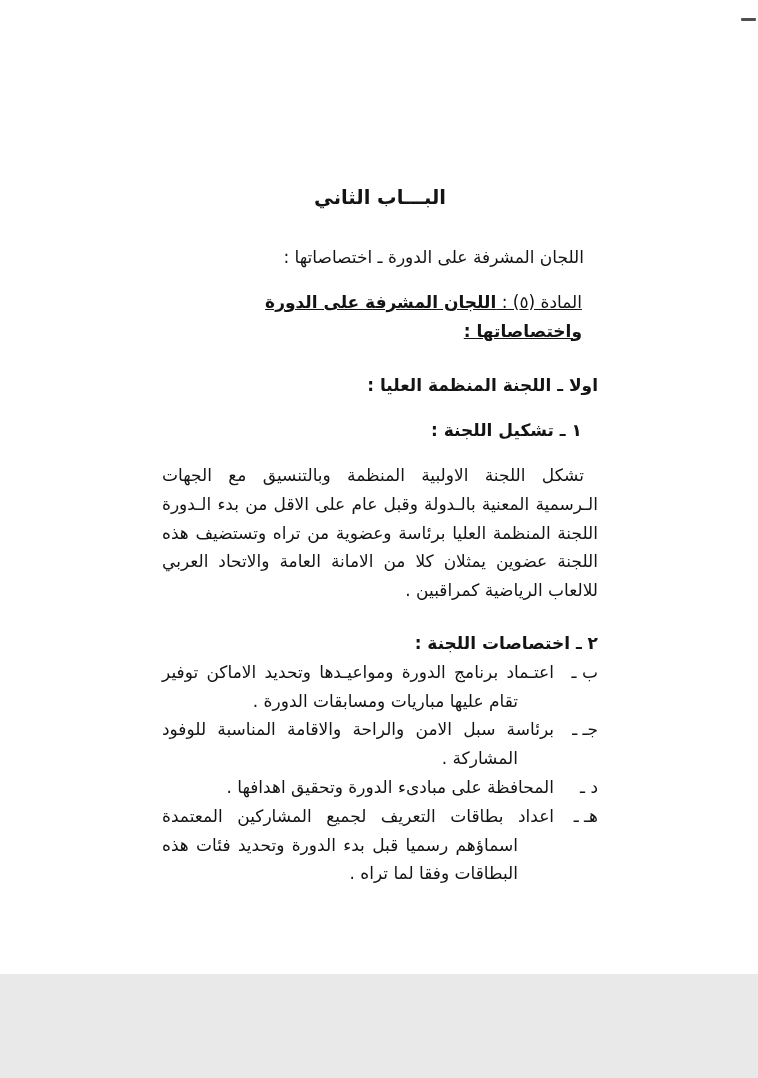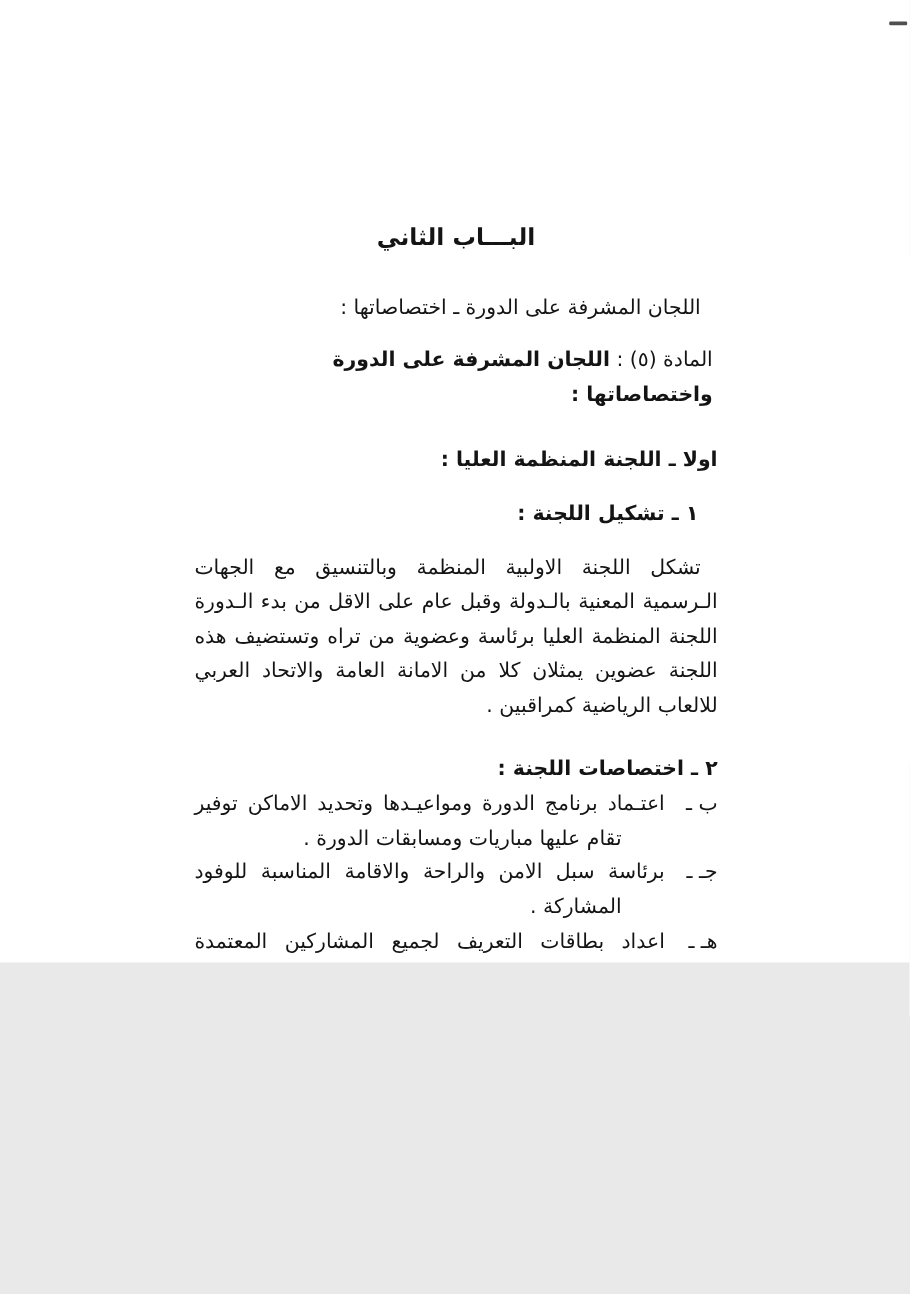--- a/index.html
+++ b/index.html
@@ -4,21 +4,21 @@
 <style>
   * { box-sizing: border-box; }
   html, body { margin: 0; padding: 0; }
   body {
     width: 758px; height: 1078px;
     background: #e9e9e9;
     font-family: "DejaVu Sans", sans-serif;
   }
   .page {
     position: relative;
-    width: 758px; height: 802px;
+    width: 758px; height: 974px;
     background: #ffffff;
     overflow: hidden;
     color: #141414;
   }
   .corner-mark {
     position: absolute;
     top: 18px; right: 2px;
     width: 15px; height: 3px;
     background: #4f4f4f;
     border-radius: 1px;
@@ -33,21 +33,21 @@
     line-height: 28.8px;
   }
   .doc-title {
     font-size: 19.5px;
     font-weight: bold;
     text-align: center;
     line-height: 30px;
     margin: 0 0 30px 0;
   }
   .intro-line { margin: 14px; font-weight: normal; }
-  .article-line { margin: 4px; }
+  .article-line { margin: 16px; text-decoration: underline; }
   .article-label { font-weight: normal; }
   .article-text { font-weight: bold; }
   .sec-heading {
     font-weight: bold;
     margin: 26px 0 0 0;
   }
   .sub-heading {
     font-weight: bold;
     margin: 16px;
   }
@@ -101,20 +101,21 @@
 
     <p class="sub-heading">١ ـ تشكيل اللجنة :</p>
 
     <p class="body-para">تشكل اللجنة الاولبية المنظمة وبالتنسيق مع الجهات الـرسمية المعنية بالـدولة وقبل عام على الاقل من بدء الـدورة اللجنة المنظمة العليا برئاسة وعضوية من تراه وتستضيف هذه اللجنة عضوين يمثلان كلا من الامانة العامة والاتحاد العربي للالعاب الرياضية كمراقبين .</p>
 
     <p class="sub-heading-2">٢ ـ اختصاصات اللجنة :</p>
 
     <div class="list">
       <p class="list-item"><span class="marker">ب ـ</span><span>اعتـماد برنامج الدورة ومواعيـدها وتحديد الاماكن توفير تقام عليها مباريات ومسابقات الدورة .</span></p>
       <p class="list-item"><span class="marker">جـ ـ</span><span>برئاسة سبل الامن والراحة والاقامة المناسبة للوفود المشاركة .</span></p>
+      <p class="list-item"><span class="marker">د ـ</span><span>المحافظة على مبادىء الدورة وتحقيق اهدافها .</span></p>
       <p class="list-item"><span class="marker">هـ ـ</span><span>اعداد بطاقات التعريف لجميع المشاركين المعتمدة اسماؤهم رسميا قبل بدء الدورة وتحديد فئات هذه البطاقات وفقا لما تراه .</span></p>
     </div>
 
   </div>
 
   <div class="page-number">٥</div>
 
 </div>
 
 </body></html>

